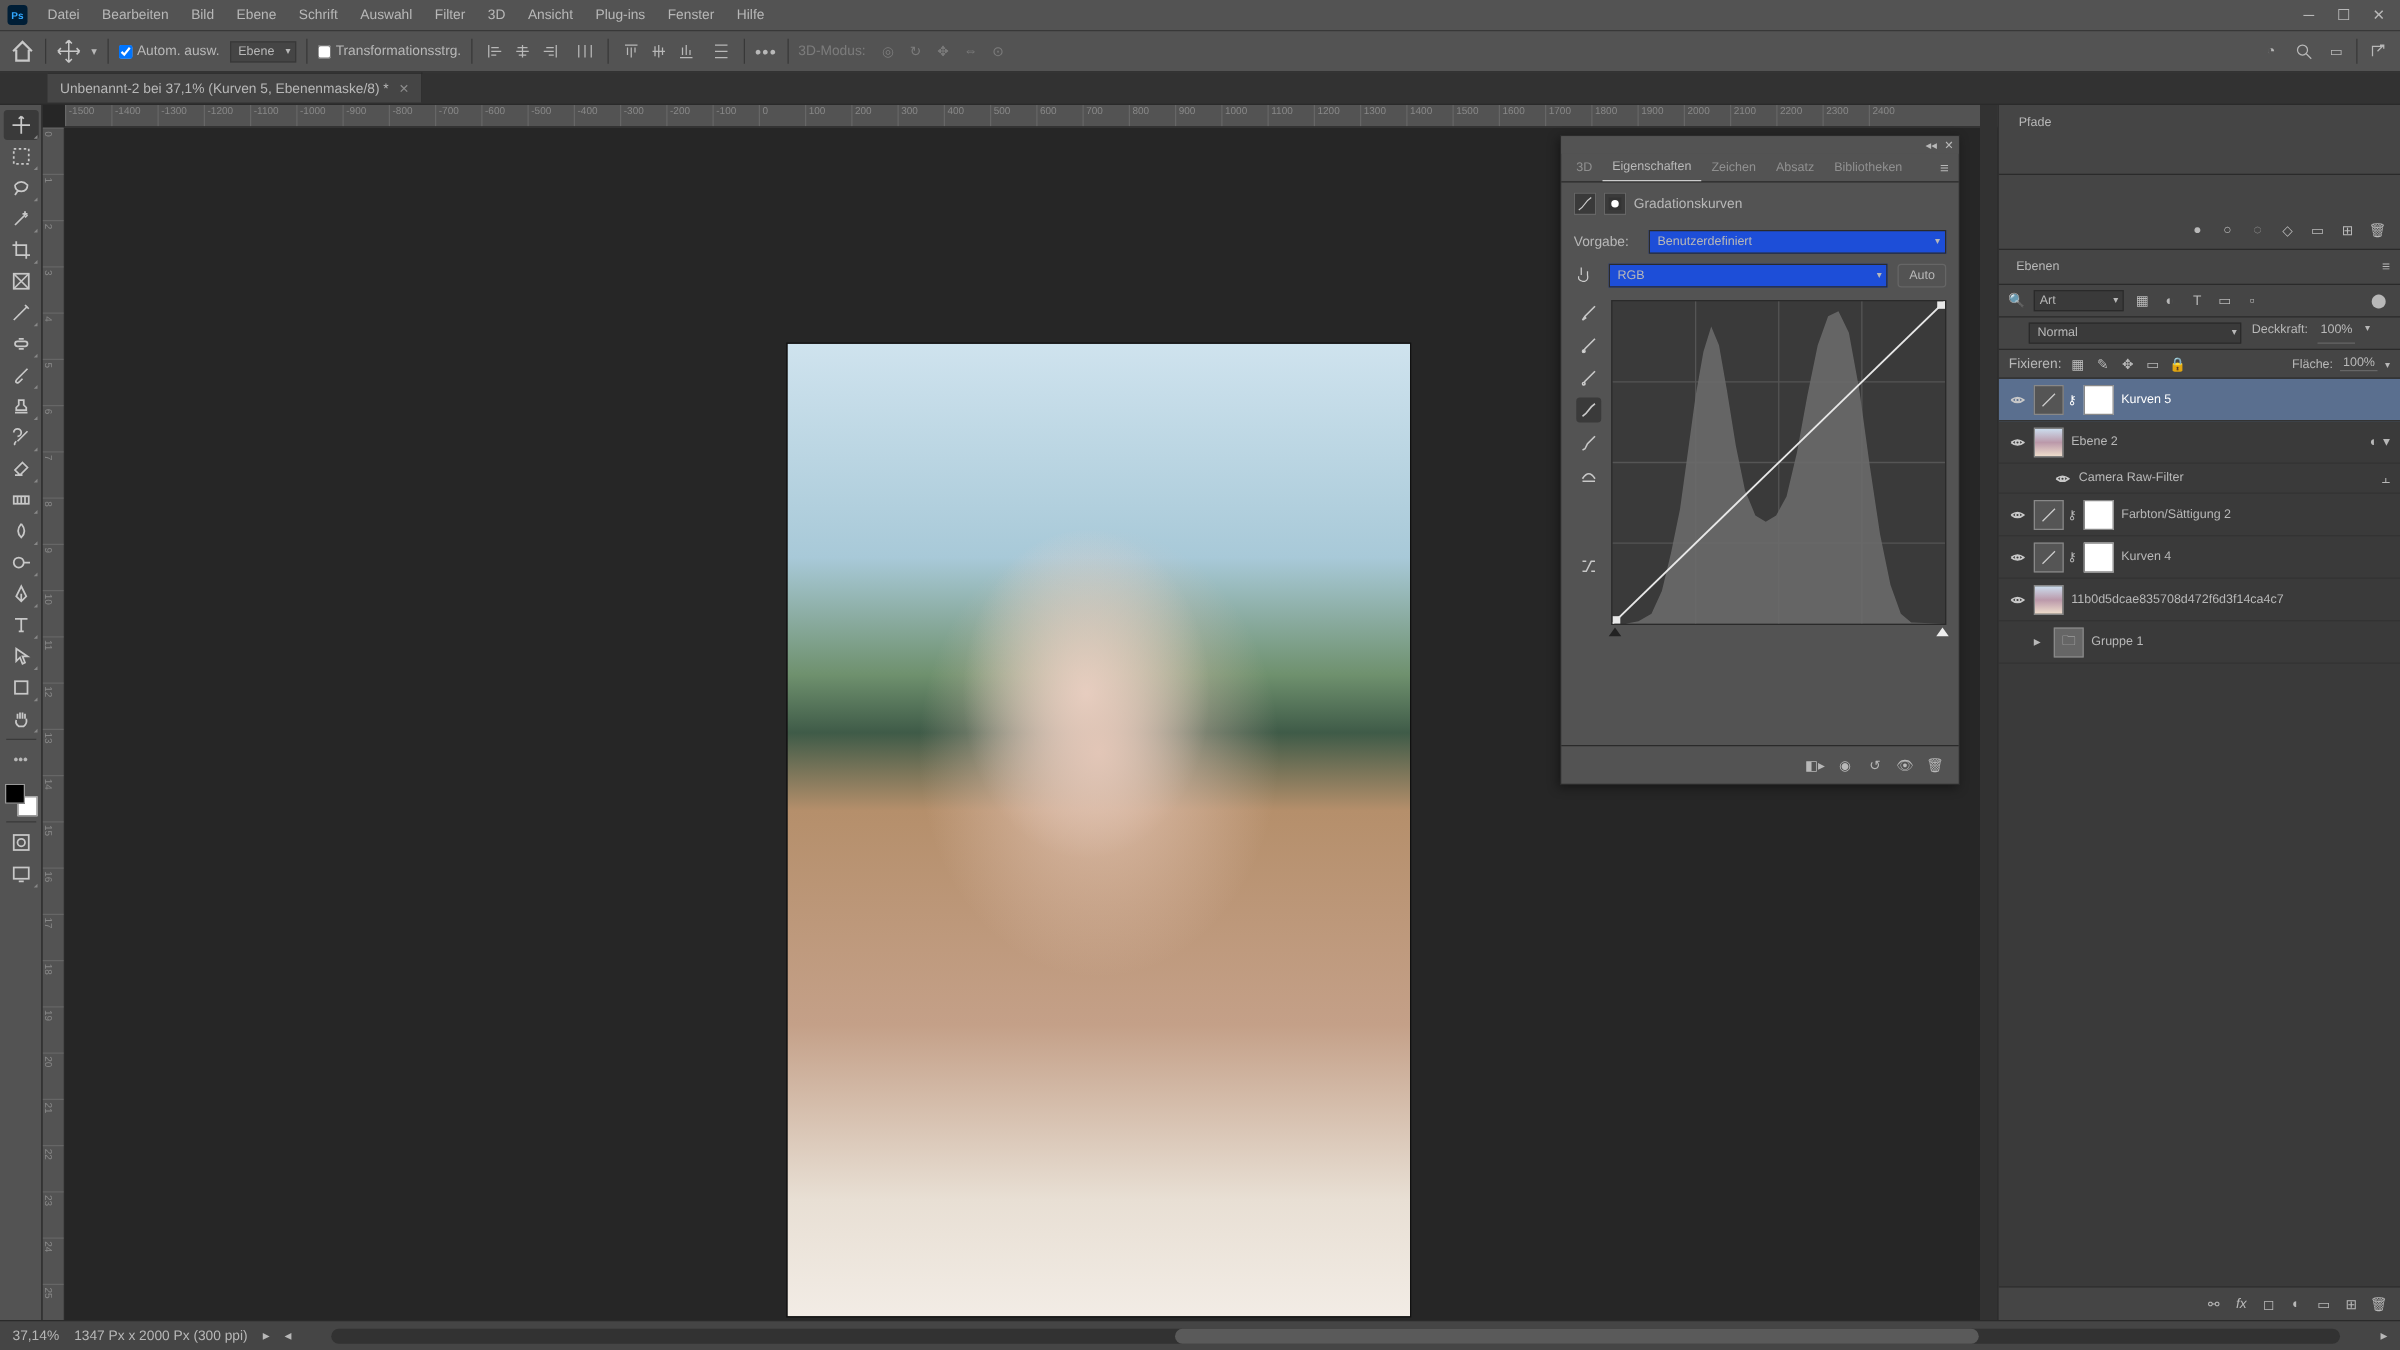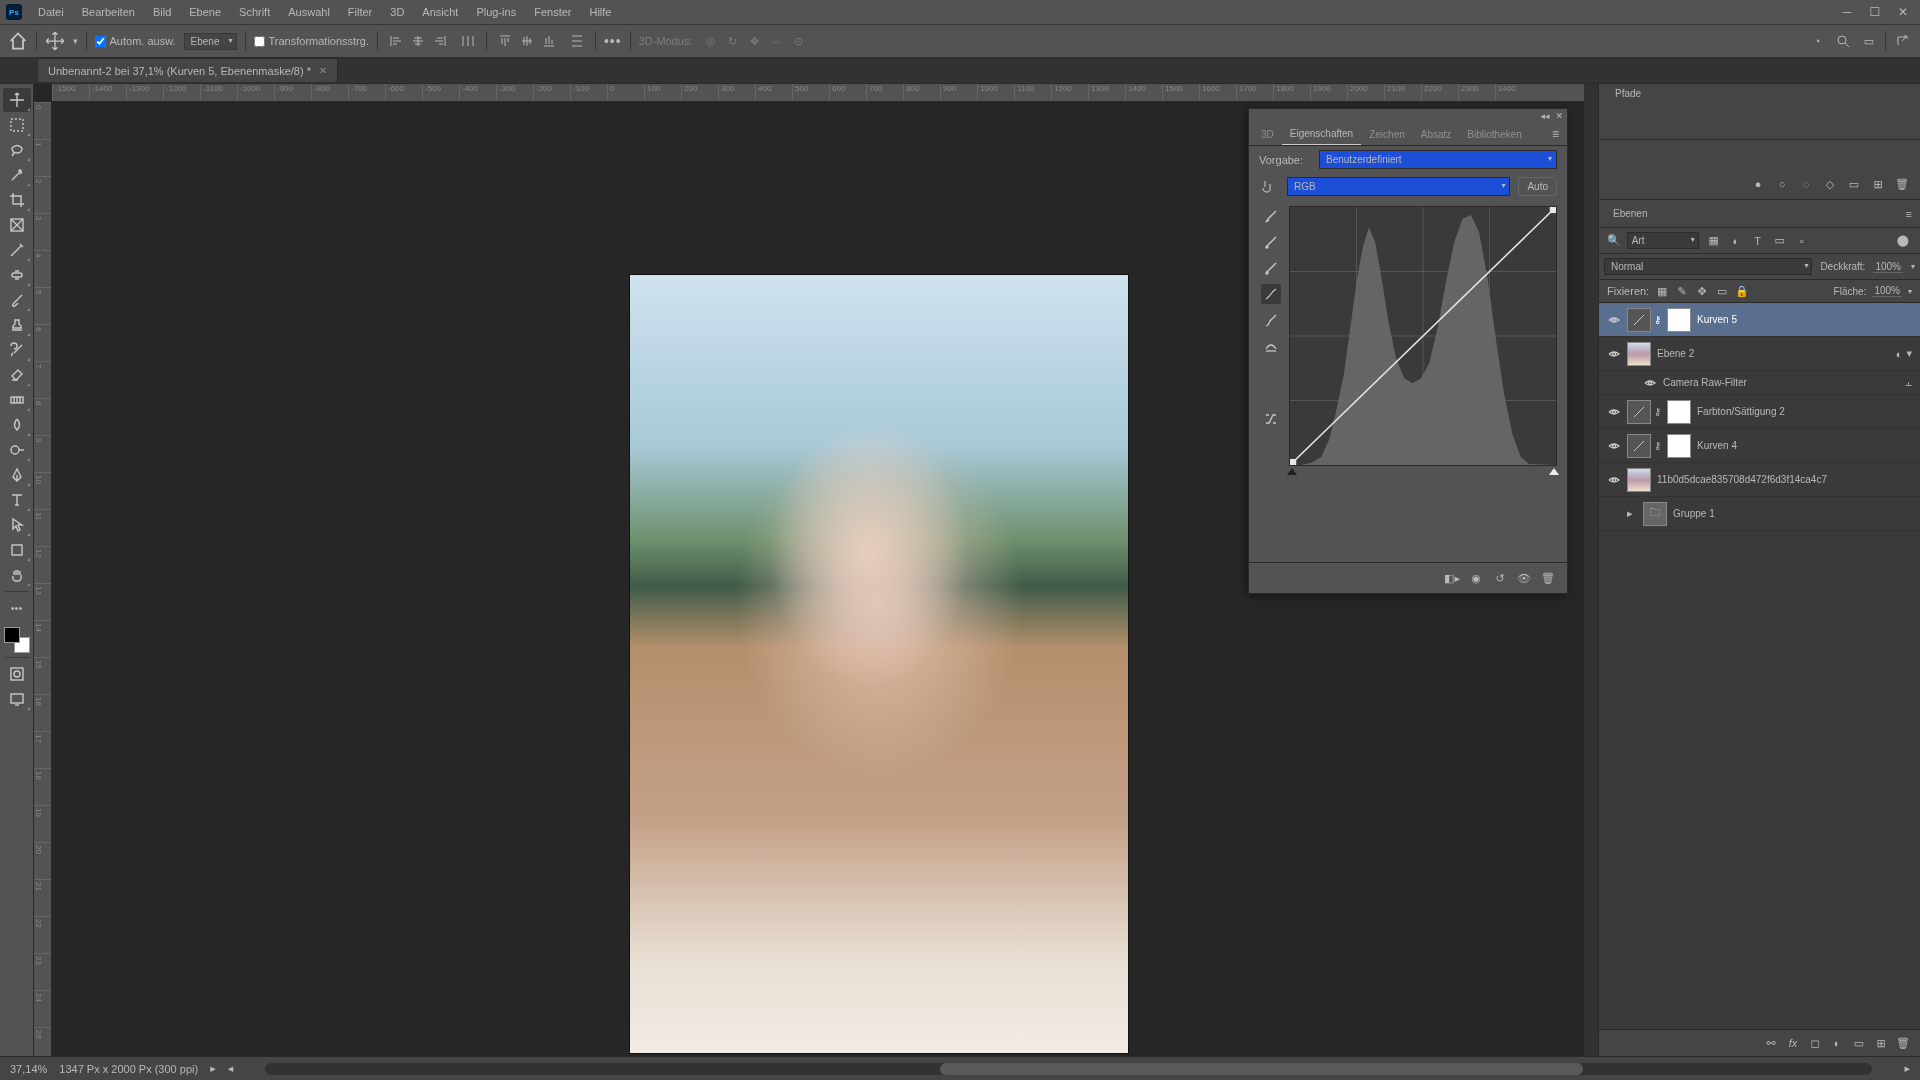--- a/index.html
+++ b/index.html
@@ -61,33 +61,33 @@
 .curve-tools{width:24px;display:flex;flex-direction:column;gap:6px;align-items:center}
 .curve-tool{width:20px;height:20px;display:flex;align-items:center;justify-content:center}
 .curve-tool svg{width:14px;height:14px;stroke:#c8c8c8;fill:none;stroke-width:1.3}
 .curve-graph{flex:1;height:260px;background:#3a3a3a;border:1px solid #2a2a2a;position:relative;margin-left:6px}
 .curve-graph svg{position:absolute;inset:0;width:100%;height:100%}
 .curve-io{display:flex;gap:40px;padding:8px 10px 8px 46px;font-size:10px}
 .prop-footer{display:flex;justify-content:flex-end;gap:6px;padding:6px 10px;border-top:1px solid #2a2a2a}
 .prop-footer .fic{width:18px;height:18px;display:flex;align-items:center;justify-content:center}
 .rpanel{width:322px;background:#454545;border-left:1px solid #2a2a2a;display:flex;flex-direction:column}
 .rp-top{height:56px;border-bottom:1px solid #2a2a2a}
-.rp-tabs1{display:flex;padding:0 8px;height:28px;}
+.rp-tabs1{display:flex;padding:0 8px;height:28px;align-items:center}
 .rp-tab{padding:4px 8px;font-size:10px}
 .rp-icons{display:flex;gap:8px;padding:0 10px;justify-content:flex-end}
 .rp-ic{width:16px;height:16px;display:flex;align-items:center;justify-content:center}
 .layers-head{display:flex;align-items:center;padding:0 8px;height:28px;border-bottom:1px solid #2a2a2a}
 .layers-head .ltab{font-size:10px;padding:4px 6px}
 .layers-tools{display:flex;align-items:center;gap:4px;margin-left:auto}
 .layers-filter{display:flex;align-items:center;padding:4px 8px;gap:6px;border-bottom:1px solid #2a2a2a}
 .lf-sel{background:#3a3a3a;border:1px solid #2a2a2a;padding:2px 18px 2px 4px;font-size:10px;flex:0 0 72px;position:relative}
 .lf-sel::after{content:"▾";position:absolute;right:3px;font-size:8px}
 .lf-icons{display:flex;gap:4px}
 .lf-ic{width:18px;height:16px;display:flex;align-items:center;justify-content:center}
-.layers-opts{display:flex;align-items:center;padding:4px 5px;gap:8px;border-bottom:1px solid #2a2a2a}
+.layers-opts{display:flex;padding:4px 24px;gap:8px;border-bottom:1px solid #2a2a2a}
 .lo-sel{background:#3a3a3a;border:1px solid #2a2a2a;padding:2px 6px;font-size:10px;flex:1;position:relative}
 .lo-sel::after{content:"▾";position:absolute;right:3px;font-size:8px}
 .lo-lbl{font-size:10px}
 .lo-val{font-size:10px;border-bottom:1px solid #666;padding:0 2px}
 .layers-lock{display:flex;align-items:center;padding:4px 8px;gap:6px;border-bottom:1px solid #2a2a2a;font-size:10px}
 .ll-ic{width:14px;height:14px;display:flex;align-items:center;justify-content:center}
 .layers-list{flex:1;overflow:auto;background:#3a3a3a}
 .layer{display:flex;align-items:center;padding:4px 8px;gap:6px;border-bottom:1px solid #333;min-height:34px}
 .layer.sel{background:#5a6f8f}
 .layer.sel *{color:#fff}
@@ -469,20 +469,34 @@
         <span>✕</span>
       </div>
       <div class="pf-tabs" id="pf-tabs">
         <span class="pf-tab">3D</span>
           <span class="pf-tab act">Eigenschaften</span>
           <span class="pf-tab">Zeichen</span>
           <span class="pf-tab">Absatz</span>
           <span class="pf-tab">Bibliotheken</span>
           <span class="pf-opt">≡</span>
       </div>
+      <div class="prop-title">
+        <div class="ic">
+            <svg width="12" height="12" viewBox="0 0 12 12">
+              <path d="M1 11 Q4 9 6 6 Q8 3 11 1" stroke="#ccc" fill="none"></path>
+            </svg>
+          </div>
+        <div class="ic">
+            <svg width="12" height="12" viewBox="0 0 12 12">
+              <rect x="1" y="1" width="10" height="10" fill="#333"></rect>
+              <circle cx="6" cy="6" r="3" fill="#fff"></circle>
+            </svg>
+          </div>
+        <span>Gradationskurven</span>
+      </div>
       <div class="prop-row">
         <span class="prop-lbl">Vorgabe:</span>
         <div class="prop-sel">Benutzerdefiniert</div>
       </div>
       <div class="prop-row">
         <div style="width:20px"><svg width="16" height="16" viewBox="0 0 16 16">
               <path d="M6 3 V9 M4 10 Q3 13 7 14 H9 Q12 13 11 9 V6" stroke="#ccc" fill="none"></path>
             </svg></div>
         <div class="prop-sel" style="flex:1">RGB</div>
         <div class="prop-btn">Auto</div>

